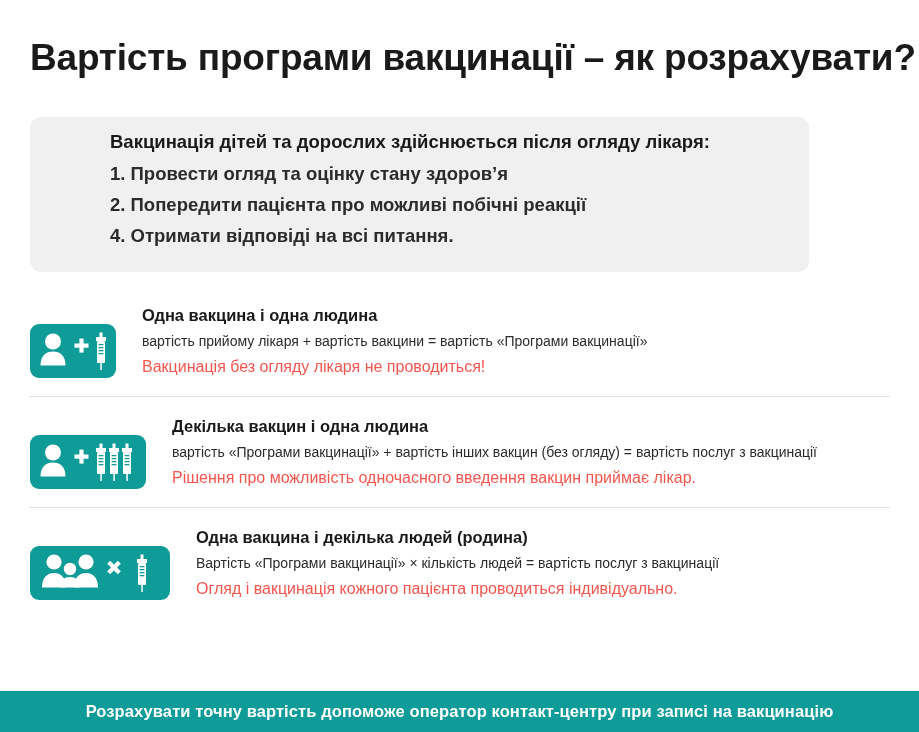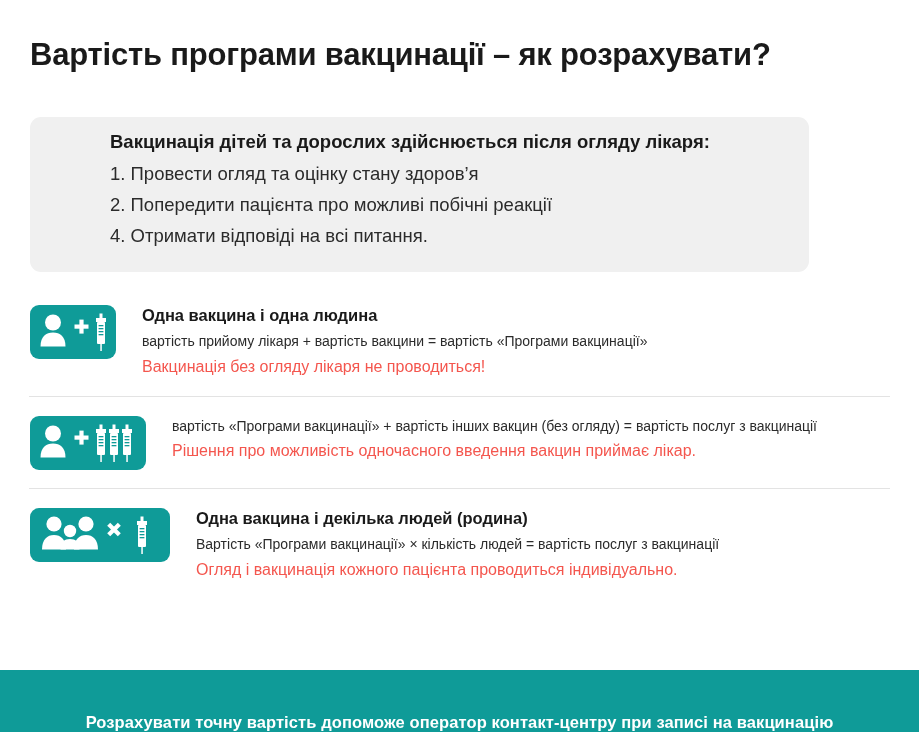--- a/index.html
+++ b/index.html
@@ -20,21 +20,21 @@
     height: 732px;
     box-sizing: border-box;
   }
 
   
   .title {
     position: absolute;
     left: 30px;
     top: 38px;
     width: 870px;
-    font-size: 31px;
+    font-size: 37px;
     font-weight: bold;
     letter-spacing: -0.2px;
     color: #1a1a1a;
     line-height: 1.1;
     white-space: nowrap;
   }
 
   
   .intro-panel {
     position: absolute;
@@ -49,37 +49,37 @@
   }
   .intro-heading {
     font-size: 18.5px;
     font-weight: bold;
     color: #1a1a1a;
     line-height: 1.25;
     margin-bottom: 9px;
   }
   .intro-step {
     font-size: 18.5px;
-    font-weight: normal;
+    font-weight: bold;
     color: #2b2b2b;
     line-height: 1.25;
     margin-bottom: 8px;
   }
 
   
   .rows {
     position: absolute;
     left: 0;
     top: 295px;
     width: 919px;
   }
   .row {
     position: relative;
     display: flex;
-    align-items: flex-start;
+    align-items: flex-end;
     padding: 10px 30px 10px 30px;
     box-sizing: border-box;
   }
   .divider {
     height: 1px;
     background: #e3e3e3;
     margin: 8px 29px 9px 29px;
   }
 
   .icon-badge {
@@ -120,24 +120,24 @@
     color: #f4564e;
     line-height: 1.45;
   }
 
   
   .footer {
     position: absolute;
     left: 0;
     bottom: 0;
     width: 919px;
-    height: 62px;
+    height: 41px;
     background: #0f9b98;
     display: flex;
-    align-items: flex-end;
+    align-items: center;
     justify-content: center;
   }
   .footer-text {
     color: #ffffff;
     font-size: 16.5px;
     font-weight: bold;
     letter-spacing: 0.1px;
     white-space: nowrap;
   }
 
@@ -226,20 +226,21 @@
             <rect x="61" y="11" width="8" height="22" rx="1" fill="#ffffff"></rect>
             <rect x="62.6" y="14" width="4.8" height="1.3" fill="#0f9b98"></rect>
             <rect x="62.6" y="17" width="4.8" height="1.3" fill="#0f9b98"></rect>
             <rect x="62.6" y="20" width="4.8" height="1.3" fill="#0f9b98"></rect>
             <rect x="62.6" y="23" width="4.8" height="1.3" fill="#0f9b98"></rect>
             <rect x="64.3" y="33" width="1.5" height="7" fill="#ffffff"></rect>
           </g>
         </svg>
       </div>
       <div class="row-text">
+        <div class="row-title">Декілька вакцин і одна людина</div>
         <div class="row-formula">вартість «Програми вакцинації» + вартість інших вакцин (без огляду) = вартість послуг з вакцинації</div>
         <div class="row-note">Рішення про можливість одночасного введення вакцин приймає лікар.</div>
       </div>
     </div>
 
     <div class="divider"></div>
 
     <div class="row">
       <div class="icon-badge badge-3">
         <svg width="124" height="42" viewBox="0 0 124 42" aria-hidden="true">

